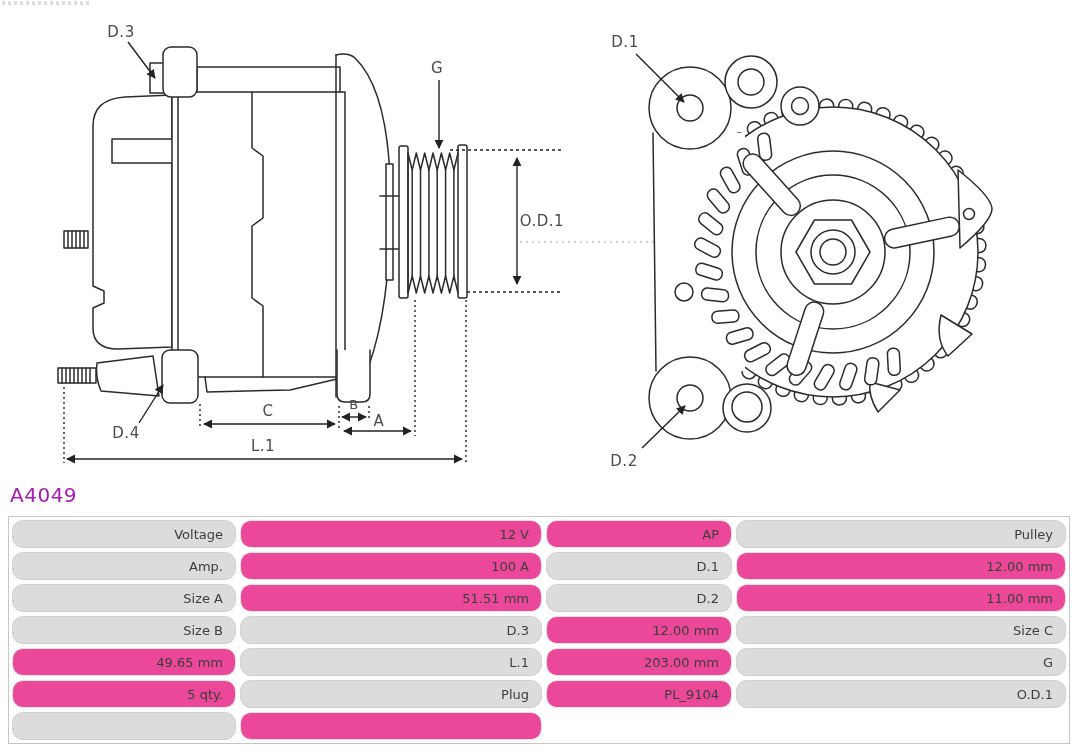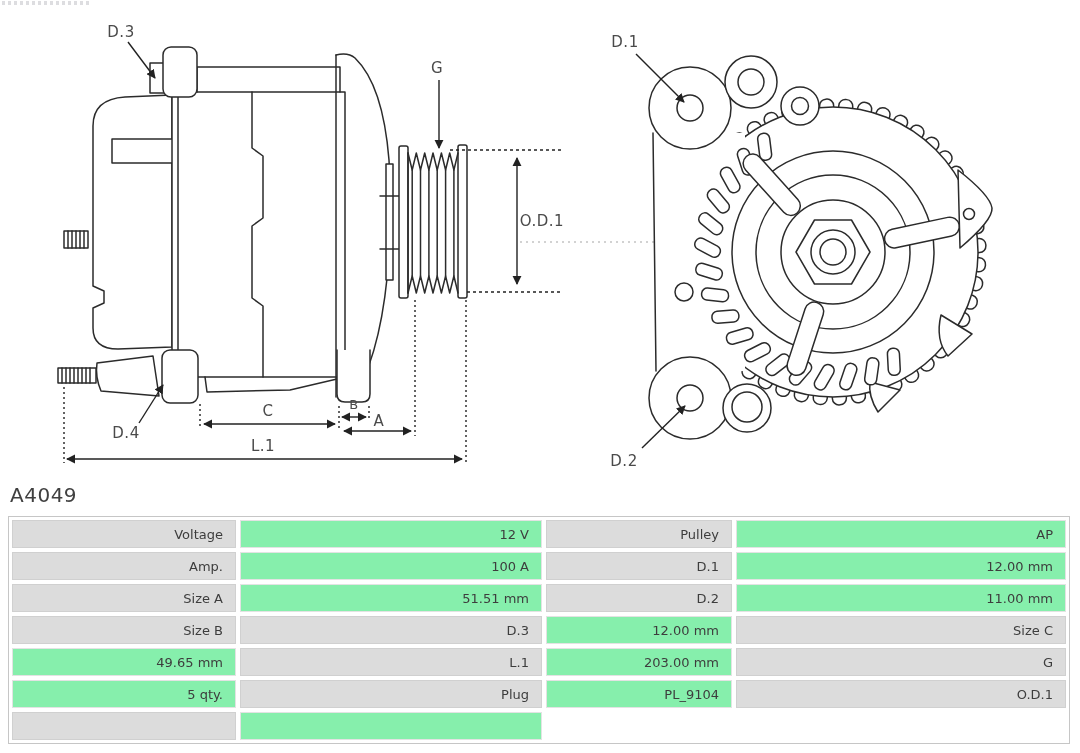--- a/index.html
+++ b/index.html
@@ -12,32 +12,32 @@
     opacity:.75;}
 
   
   .diagram-wrap{position:absolute;left:0;top:0;width:1080px;height:480px;}
   svg text{font-family:"DejaVu Sans","Liberation Sans",sans-serif;
            font-size:15px;fill:#4a4a4a;letter-spacing:.5px;}
   svg text.small{font-size:13px;}
 
   
   .part-number{position:absolute;left:10px;top:483px;font-size:20px;
-    color:#404040;letter-spacing:.5px;}
+    color:#a21caf;letter-spacing:.5px;}
 
   
   .spec-table{position:absolute;left:8px;top:516px;width:1062px;
     border:1px solid #c6c6c6;background:#fff;box-sizing:border-box;
     display:grid;grid-template-columns:224px 302px 186px 1fr;
     gap:4px;padding:3px;}
   .cell{height:28px;line-height:28px;font-size:13px;color:#3d3d3d;
     text-align:right;padding-right:12px;box-sizing:border-box;
-    white-space:nowrap;overflow:hidden;}
+    white-space:nowrap;overflow:hidden;border-radius:11px;}
   .cell.lbl{background:#dcdcdc;border:1px solid #d0d0d0;}
-  .cell.val{background:#86efac;border:1px solid #e3e3e3;}
+  .cell.val{background:#ec4899;border:1px solid #e3e3e3;}
 </style>
 </head>
 <body>
 
 <div class="corner-artifact"></div>
 
 <div class="diagram-wrap">
 <svg width="1080" height="480" viewBox="0 0 1080 480">
   <defs>
     <marker id="ah" viewBox="0 0 10 10" refX="9" refY="5" markerWidth="6.5" markerHeight="6.5" orient="auto-start-reverse">
@@ -245,22 +245,22 @@
   <text x="625" y="47" text-anchor="middle">D.1</text>
   <text x="624" y="466" text-anchor="middle">D.2</text>
 </svg>
 </div>
 
 <div class="part-number">A4049</div>
 
 <div class="spec-table" id="spec-table">
     <div class="cell lbl">Voltage</div>
     <div class="cell val">12 V</div>
+    <div class="cell val">AP</div>
     <div class="cell lbl">Pulley</div>
-    <div class="cell val">AP</div>
     <div class="cell lbl">Amp.</div>
     <div class="cell val">100 A</div>
     <div class="cell lbl">D.1</div>
     <div class="cell val">12.00 mm</div>
     <div class="cell lbl">Size A</div>
     <div class="cell val">51.51 mm</div>
     <div class="cell lbl">D.2</div>
     <div class="cell val">11.00 mm</div>
     <div class="cell lbl">Size B</div>
     <div class="cell lbl">D.3</div>

